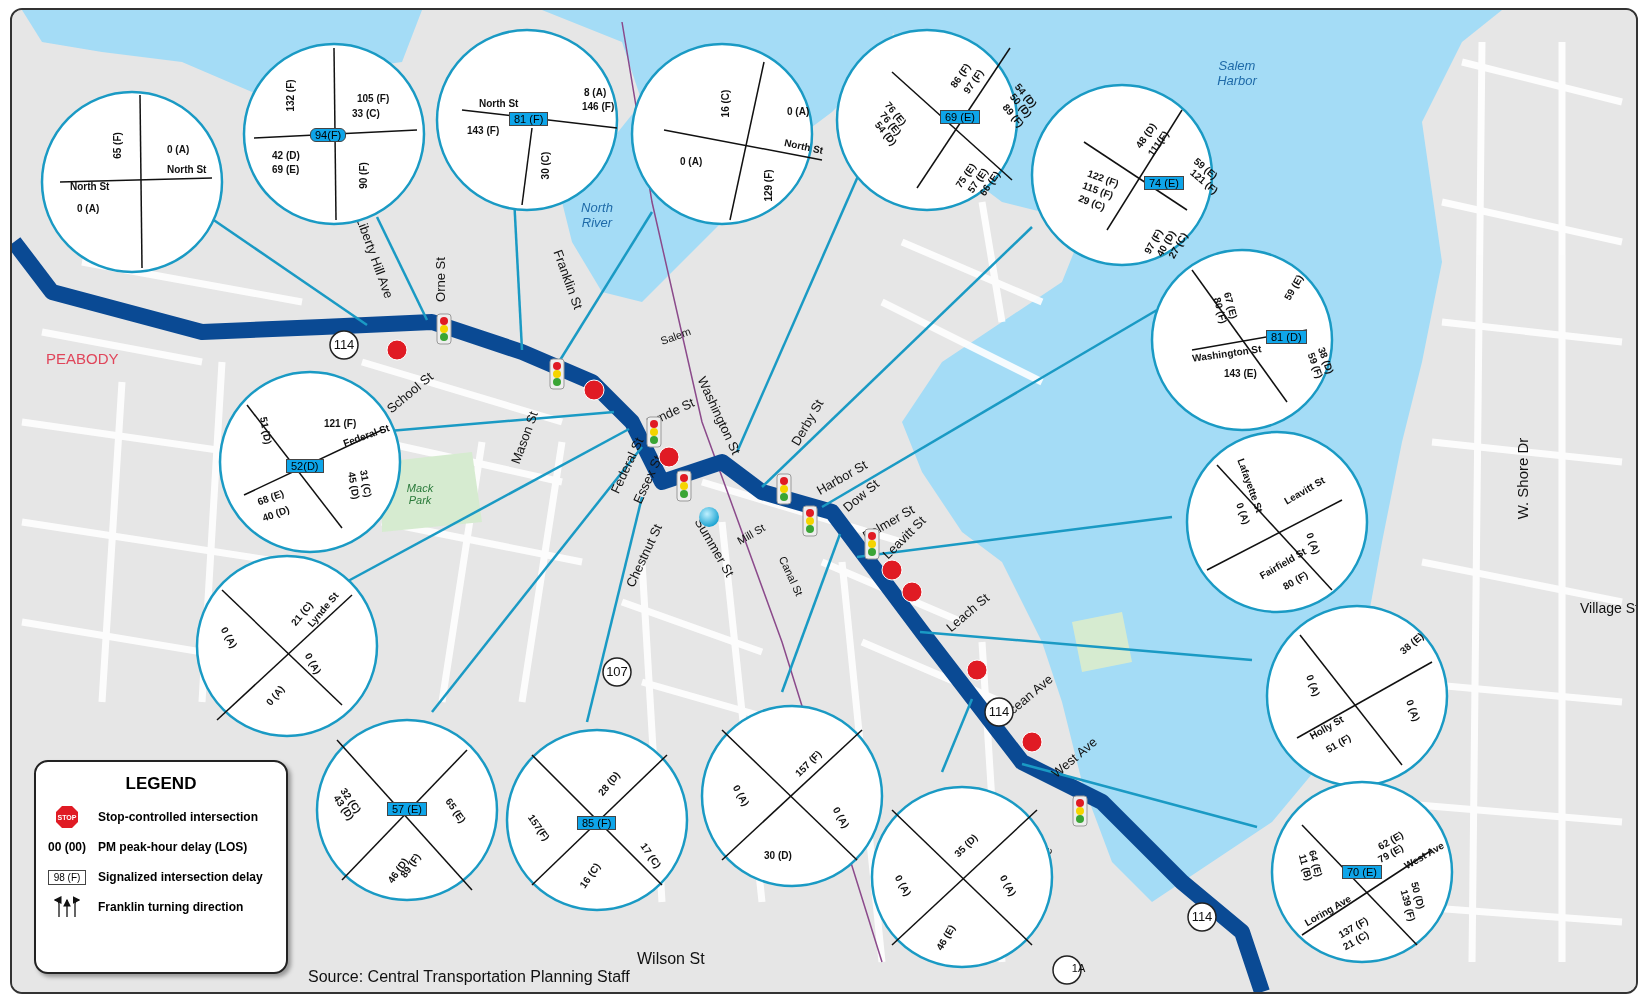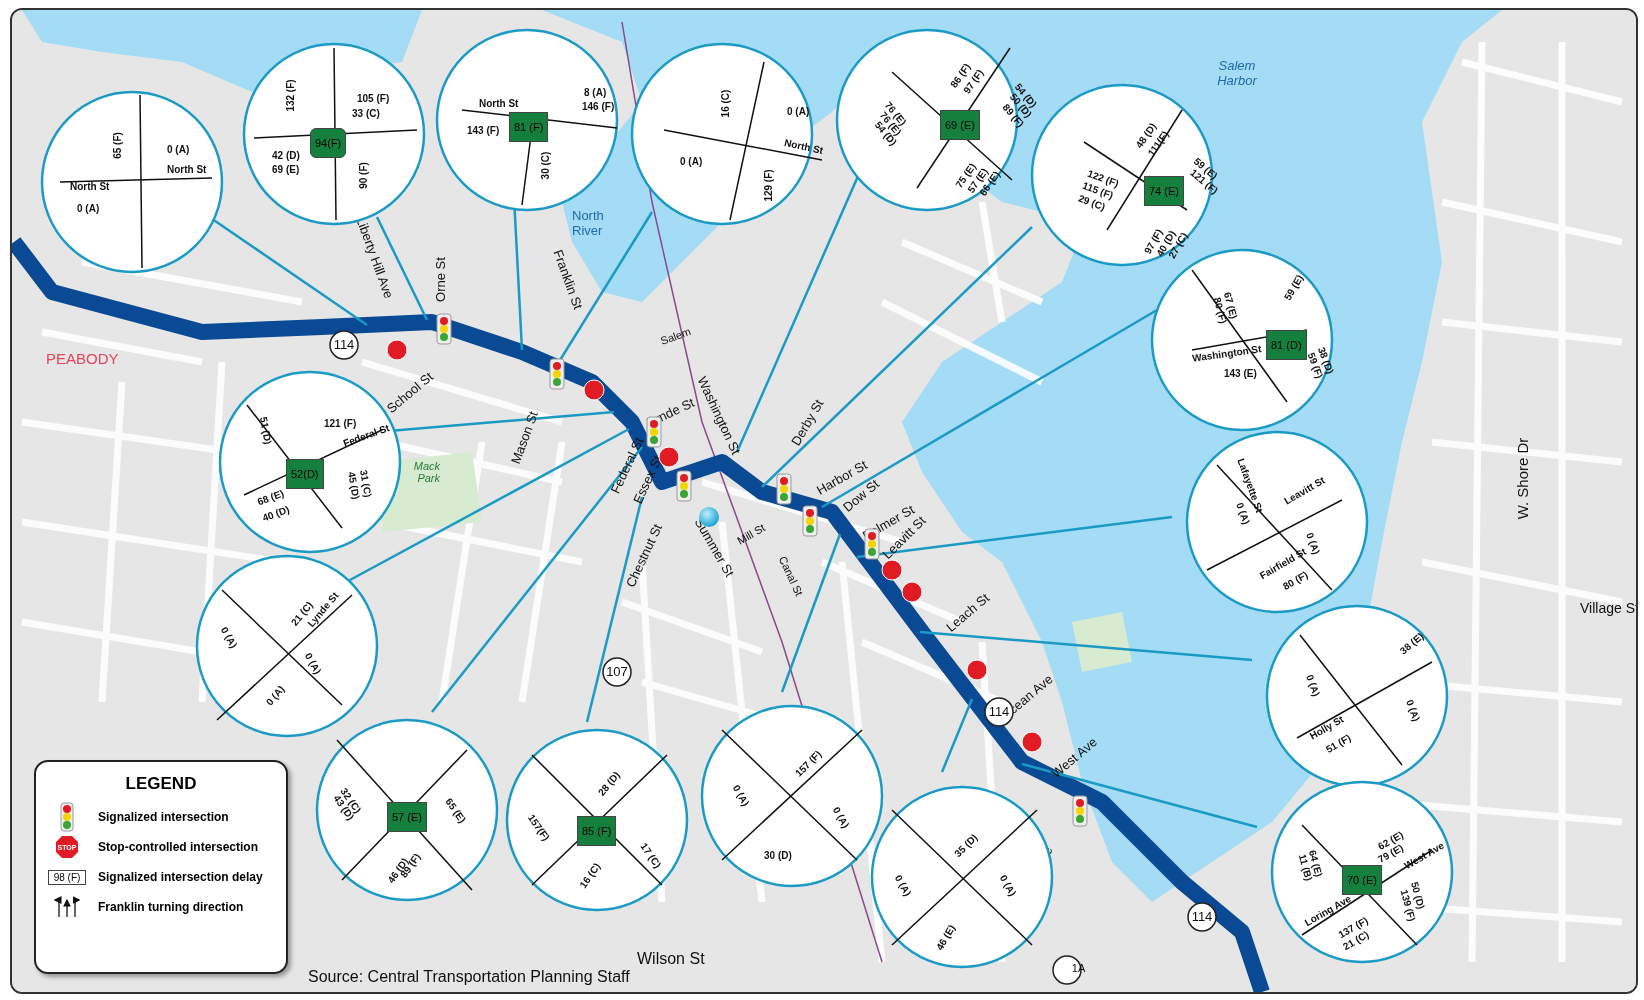--- a/index.html
+++ b/index.html
@@ -67,22 +67,22 @@
     <line x1="585" y1="720" x2="640" y2="495"></line>
     <line x1="780" y1="690" x2="838" y2="532"></line>
     <line x1="940" y1="770" x2="970" y2="697"></line>
     <line x1="1255" y1="825" x2="1020" y2="762"></line>
   </g>
 </svg>
 
 
 <div class="lbl" style="left:34px;top:340px;color:#e0455a;font-size:15px;">PEABODY</div>
 <div class="lbl" style="left:1195px;top:48px;color:#1e6aa8;font-style:italic;width:60px;white-space:normal;text-align:center;">Salem Harbor</div>
-<div class="lbl" style="left:560px;top:198px;color:#1e6aa8;width:50px;white-space:normal;text-align:left;">North River</div>
-<div class="lbl" style="left:388px;top:450px;color:#2a7a3a;font-style:italic;font-size:11px;width:40px;white-space:normal;text-align:right;">Mack Park</div>
+<div class="lbl" style="left:560px;top:190px;color:#1e6aa8;font-style:italic;width:50px;white-space:normal;text-align:center;">North River</div>
+<div class="lbl" style="left:388px;top:472px;color:#2a7a3a;font-style:italic;font-size:11px;width:40px;white-space:normal;text-align:center;">Mack Park</div>
 <div class="lbl" style="left:648px;top:320px;font-size:11px;transform:rotate(-20deg);">Salem</div>
 
 
 <div class="lbl" style="left:320px;top:240px;transform:rotate(70deg);">Liberty Hill Ave</div>
 <div class="lbl" style="left:406px;top:262px;transform:rotate(-90deg);">Orne St</div>
 <div class="lbl" style="left:525px;top:262px;transform:rotate(70deg);">Franklin St</div>
 <div class="lbl" style="left:370px;top:375px;transform:rotate(-40deg);">School St</div>
 <div class="lbl" style="left:485px;top:420px;transform:rotate(-70deg);">Mason St</div>
 <div class="lbl" style="left:633px;top:395px;transform:rotate(-25deg);">Lynde St</div>
 <div class="lbl" style="left:665px;top:398px;transform:rotate(65deg);">Washington St</div>
@@ -247,21 +247,21 @@
 </svg>
 
 
 <div class="lbl" style="left:320px;top:327px;width:24px;text-align:center;">114</div>
 <div class="lbl" style="left:975px;top:694px;width:24px;text-align:center;">114</div>
 <div class="lbl" style="left:1178px;top:899px;width:24px;text-align:center;">114</div>
 <div class="lbl" style="left:593px;top:654px;width:24px;text-align:center;">107</div>
 <div class="lbl" style="left:1043px;top:952px;width:47px;text-align:center;font-size:11px;">1A</div>
 
 
-<style>.d{position:absolute;font-size:10px;font-weight:bold;white-space:nowrap;color:#111;} .ob{position:absolute;font-size:11px;border:1px solid #444;background:#15803d;padding:8px 4px;white-space:nowrap;}</style>
+<style>.d{position:absolute;font-size:10px;font-weight:bold;white-space:nowrap;color:#111;} .ob{position:absolute;font-size:11px;border:1px solid #444;background:#0ea5e9;padding:0 4px;white-space:nowrap;}</style>
 
 
 <div class="d" style="left:58px;top:171px;">North St</div>
 <div class="d" style="left:155px;top:154px;">North St</div>
 <div class="d" style="left:92px;top:130px;transform:rotate(-90deg);">65 (F)</div>
 <div class="d" style="left:155px;top:134px;">0 (A)</div>
 <div class="d" style="left:65px;top:193px;">0 (A)</div>
 
 
 <div class="ob" style="left:298px;top:118px;border-radius:6px;">94(F)</div>
@@ -394,37 +394,30 @@
 <div class="d" style="left:1392px;top:880px;transform:rotate(75deg);">50 (D)</div>
 <div class="d" style="left:1380px;top:890px;transform:rotate(75deg);">139 (F)</div>
 <div class="d" style="left:1290px;top:895px;transform:rotate(-30deg);">Loring Ave</div>
 <div class="d" style="left:1390px;top:840px;transform:rotate(-30deg);">West Ave</div>
 
 
 <div class="legend">
   <h3>LEGEND</h3>
   <div class="lg-row">
     <div class="lg-sym">
-      <svg width="14" height="30">
-              <rect x="1" y="1" width="12" height="28" rx="3" fill="#eee" stroke="#999"></rect>
-              <circle cx="7" cy="7" r="4" fill="#e01b24"></circle>
-              <circle cx="7" cy="15" r="4" fill="#f5d400"></circle>
-              <circle cx="7" cy="23" r="4" fill="#3aa535"></circle>
-            </svg>
-    </div>
-    <span>Signalized intersection</span>
-  </div>
-  <div class="lg-row">
-    <div class="lg-sym">
       <svg width="24" height="24">
               <polygon points="7,1 17,1 23,7 23,17 17,23 7,23 1,17 1,7" fill="#e01b24"></polygon>
               <text x="12" y="15" font-size="7" font-weight="bold" fill="#fff" text-anchor="middle">STOP</text>
             </svg>
     </div>
     <span>Stop-controlled intersection</span>
+  </div>
+  <div class="lg-row">
+    <div class="lg-sym">00 (00)</div>
+    <span>PM peak-hour delay (LOS)</span>
   </div>
   <div class="lg-row">
     <div class="lg-sym">
             <span class="box98">98 (F)</span>
           </div>
     <span>Signalized intersection delay</span>
   </div>
   <div class="lg-row">
     <div class="lg-sym">
       <svg width="32" height="22" fill="none" stroke="#111" stroke-width="1.3">

